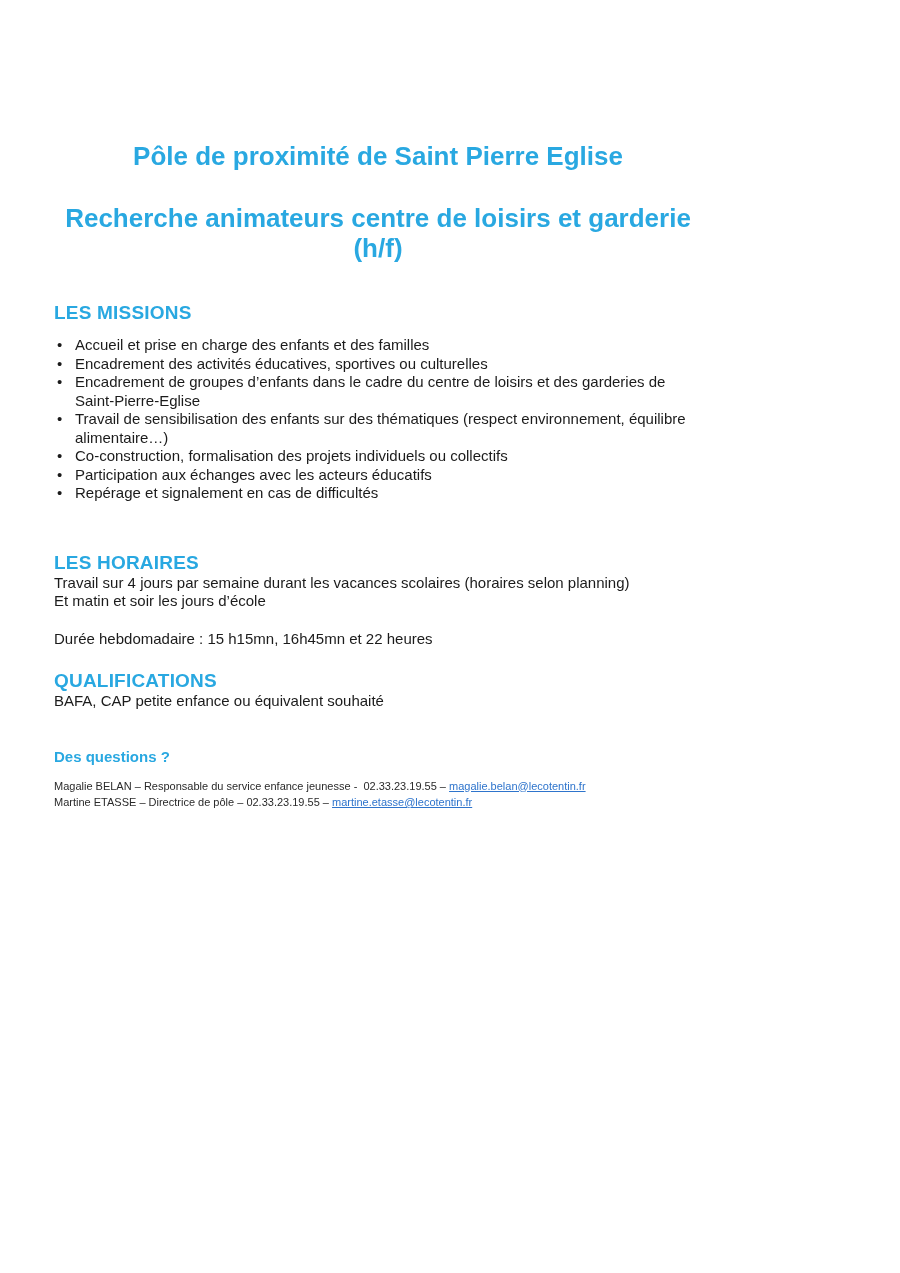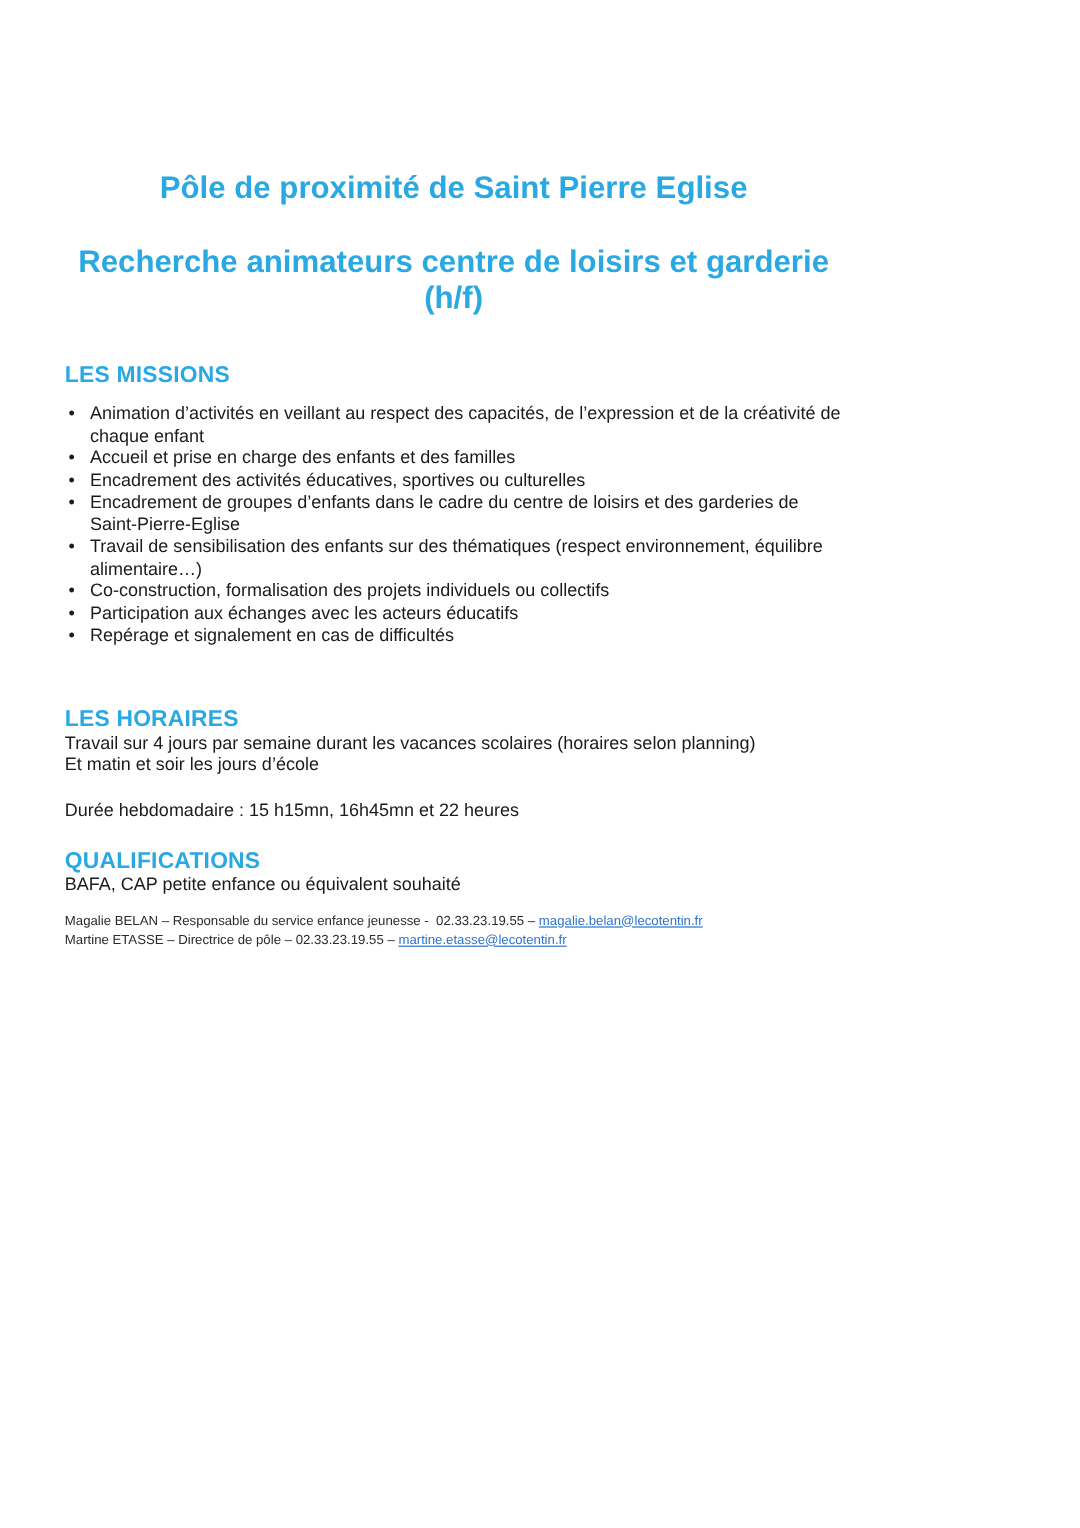--- a/index.html
+++ b/index.html
@@ -96,21 +96,20 @@
 
 <div class="page">
 
   <h1 class="doc-title first">Pôle de proximité de Saint Pierre Eglise</h1>
 
   <h1 class="doc-title second">Recherche animateurs centre de loisirs et garderie (h/f)</h1>
 
   <h2 class="section-heading heading-missions">LES MISSIONS</h2>
 
   <ul class="bullet-list">
-    <li>Animation d’activités en veillant au respect des capacités, de l’expression et de la créativité de chaque enfant</li>
     <li>Accueil et prise en charge des enfants et des familles</li>
     <li>Encadrement des activités éducatives, sportives ou culturelles</li>
     <li>Encadrement de groupes d’enfants dans le cadre du centre de loisirs et des garderies de Saint-Pierre-Eglise</li>
     <li>Travail de sensibilisation des enfants sur des thématiques (respect environnement, équilibre alimentaire…)</li>
     <li>Co-construction, formalisation des projets individuels ou collectifs</li>
     <li>Participation aux échanges avec les acteurs éducatifs</li>
     <li>Repérage et signalement en cas de difficultés</li>
   </ul>
 
   <h2 class="section-heading heading-horaires">LES HORAIRES</h2>
@@ -119,19 +118,20 @@
     <p class="body-text">Travail sur 4 jours par semaine durant les vacances scolaires (horaires selon planning)</p>
     <p class="body-text">Et matin et soir les jours d’école</p>
   </div>
 
   <p class="body-text duree-line">Durée hebdomadaire : 15 h15mn, 16h45mn et 22 heures</p>
 
   <h2 class="section-heading heading-qualif">QUALIFICATIONS</h2>
 
   <p class="body-text bafa-line">BAFA, CAP petite enfance ou équivalent souhaité</p>
 
+  <h3 class="sub-heading">Des questions ?</h3>
 
   <div class="contacts">
     <div class="contact-line"><span>Magalie BELAN – Responsable du service enfance jeunesse -  02.33.23.19.55 – </span><a class="email-link">magalie.belan@lecotentin.fr</a></div>
     <div class="contact-line"><span>Martine ETASSE – Directrice de pôle – 02.33.23.19.55 – </span><a class="email-link">martine.etasse@lecotentin.fr</a></div>
   </div>
 
 </div>
 
 </body></html>

